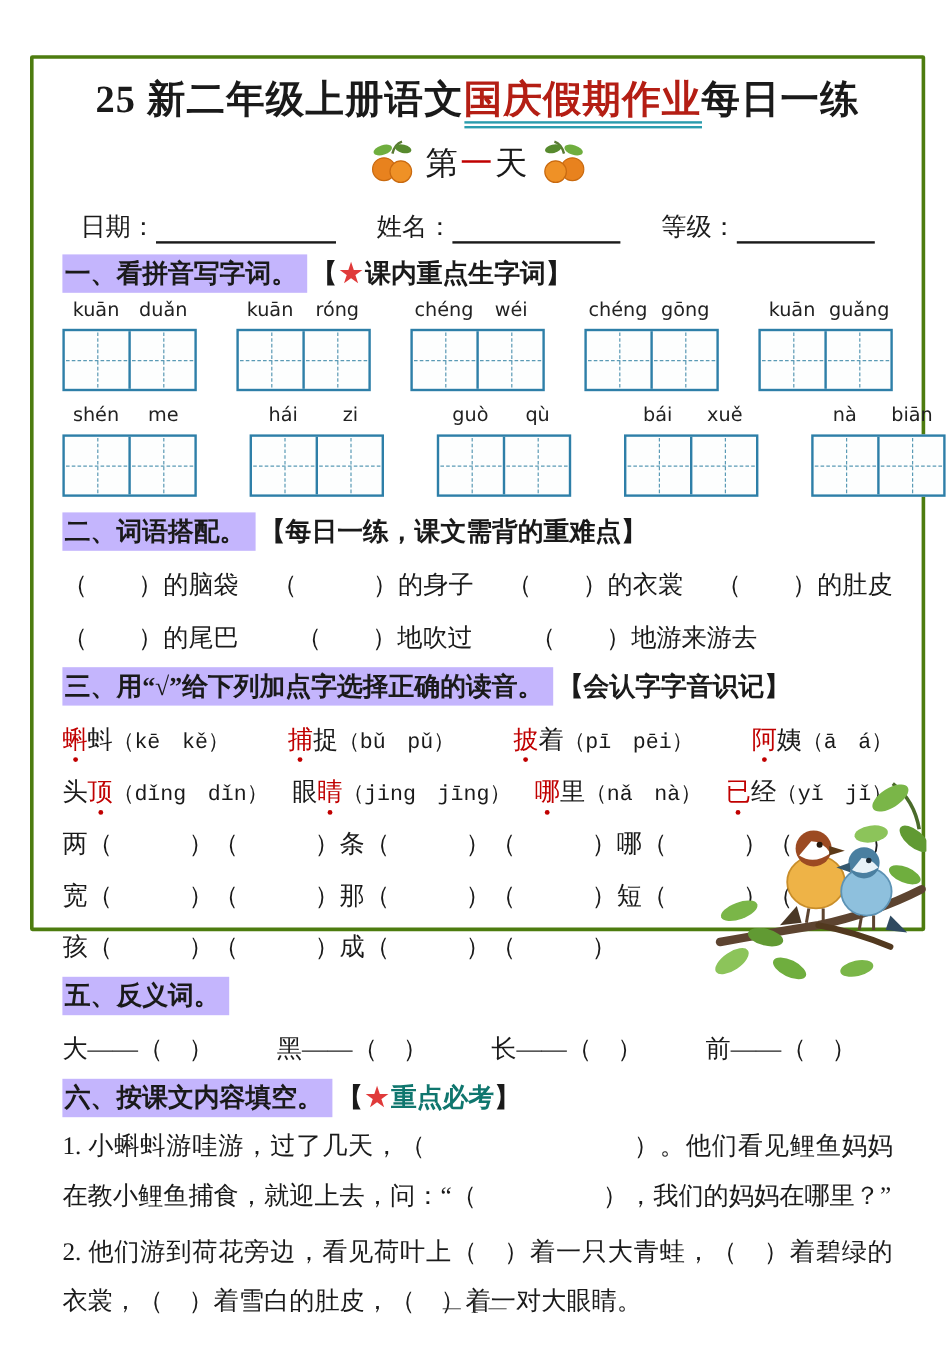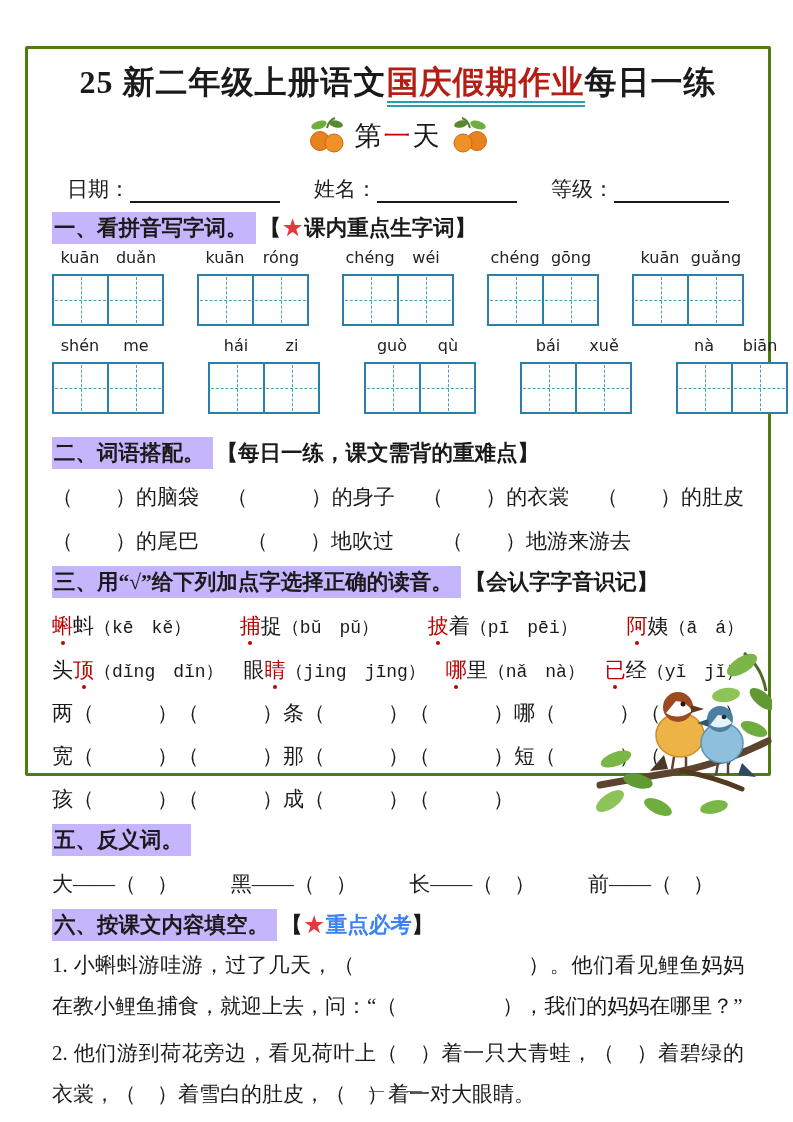--- a/index.html
+++ b/index.html
@@ -35,21 +35,21 @@
     margin-top:10px; font-size:21px; height:34px; align-items:flex-end;font-family:Liberation Serif, serif;
   }
   .info-item { display:flex; align-items:flex-end; }
   .blank { display:inline-block; border-bottom:2px solid #1a1a1a; height:24px; }
   .w150 { width:150px; } .w140 { width:140px; } .w115 { width:115px; }
   
   .sec-header { margin-top:10px; font-size:21.5px; font-weight:bold; white-space:nowrap; }
   .hl { background:#c4b5fd; padding:4px 8px 4px 2px; }
   .note { margin-left:4px; }
   .star { color:#e03a3a; padding:0 2px; }
-  .note-red { color:#3b82f6; }
+  .note-red { color:#0f766e; }
   
   .pinyin-row { display:flex; justify-content:space-between; margin-top:6px; }
   .pword { width:112px; }
   .pinyin { display:flex; height:26px; font-family:"DejaVu Sans",sans-serif; font-size:16px; color:#222; }
   .pinyin span { width:50%; text-align:center; }
   .grid2 { display:flex; width:112px; height:52px; border:2px solid #2e7fa8; background:#fdfefe; }
   .cell { flex:1; position:relative; border-right:2px solid #2e7fa8; }
   .cell:last-child { border-right:none; }
   .cell::before { content:""; position:absolute; left:50%; top:1px; bottom:1px; border-left:1.5px dashed #5a9ab5; }
   .cell::after  { content:""; position:absolute; top:50%; left:1px; right:1px; border-top:1.5px dashed #5a9ab5; }
@@ -222,21 +222,21 @@
           <span>nà</span>
           <span>biān</span>
         </div>
       <div class="grid2">
           <div class="cell"></div>
           <div class="cell"></div>
         </div>
     </div>
   </div>
 
-  <div class="sec-header" style="margin-top:24px;">
+  <div class="sec-header" style="margin-top:14px;">
     <span class="hl">二、词语搭配。</span><span class="note"><span>【</span><span>每日一练，课文需背的重难点</span><span>】</span></span>
   </div>
   <div class="flex-row">
     <span>（　　）的脑袋</span>
     <span>（　　　）的身子</span>
     <span>（　　）的衣裳</span>
     <span>（　　）的肚皮</span>
   </div>
   <div class="left-row">
     <span>（　　）的尾巴</span>

